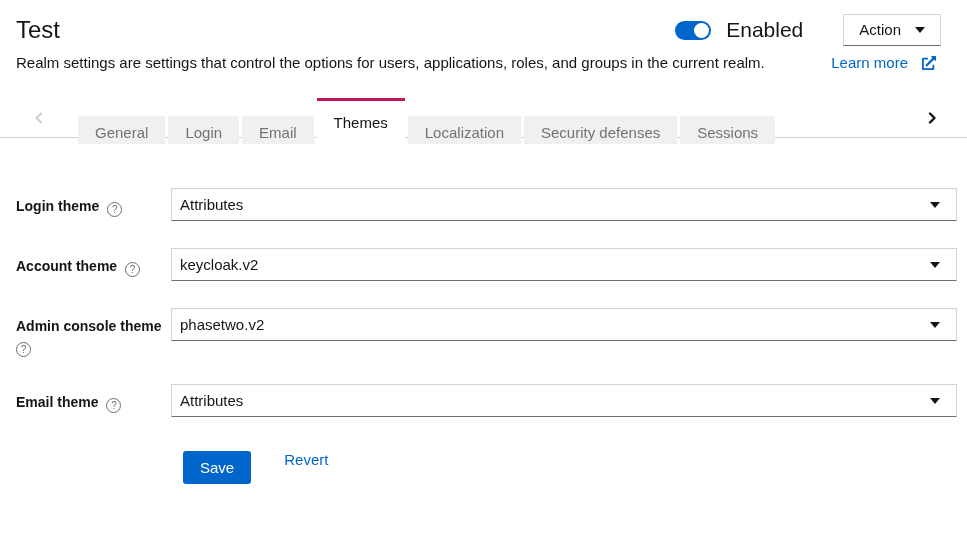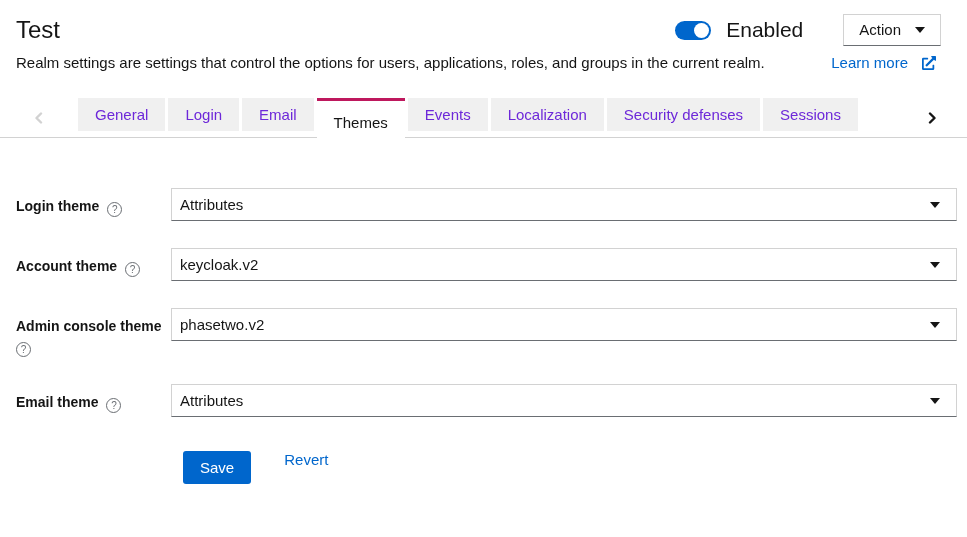--- a/index.html
+++ b/index.html
@@ -42,22 +42,22 @@
   .tabs-baseline { position: absolute; left: 0; right: 0; top: 39px; height: 1px; background: #d2d2d2; }
   .tabs-inner { position: relative; display: flex; align-items: flex-start; height: 46px; }
   .tab-scroll { width: 78px; height: 40px; display: flex; align-items: center; justify-content: center; background: transparent; border: none; cursor: pointer; flex: none; padding: 0; }
   .tab-scroll.right { width: 70px; }
   .chev { width: 12px; height: 12px; stroke-width: 2.4; fill: none; stroke-linecap: round; stroke-linejoin: round; }
   .chev.disabled { stroke: #d2d2d2; }
   .chev.enabled { stroke: #151515; }
   .tabs-viewport { flex: 1; overflow: hidden; display: flex; align-items: flex-start; height: 46px; }
   .tab {
     flex: none; display: flex; align-items: center; white-space: nowrap;
-    height: 33px; margin-top: 0; margin-right: 3px; padding: 0 17px;
-    background: #f0f0f0; color: #6d28d9; font-size: 15px; cursor: pointer;
+    height: 33px; margin-top: 18px; margin-right: 3px; padding: 0 17px;
+    background: #f0f0f0; color: #737373; font-size: 15px; cursor: pointer;
     border: none; font-family: inherit; position: relative; z-index: 1;
   }
   .tab.active {
     height: 46px; margin-top: 0; padding-top: 0;
     background: #ffffff; color: #151515;
     border-top: 3px solid #be185d;
   }
 
   
   .settings-form { padding: 44px 10px 0 16px; }
@@ -122,21 +122,20 @@
     <button class="tab-scroll left" aria-disabled="true">
       <svg class="chev disabled" viewBox="0 0 12 12">
           <polyline points="8,1.5 3.5,6 8,10.5"></polyline>
         </svg>
     </button>
     <div class="tabs-viewport">
       <button class="tab">General</button>
       <button class="tab">Login</button>
       <button class="tab">Email</button>
       <button class="tab active" aria-selected="true">Themes</button>
-      <button class="tab">Events</button>
       <button class="tab">Localization</button>
       <button class="tab">Security defenses</button>
       <button class="tab">Sessions</button>
     </div>
     <button class="tab-scroll right">
       <svg class="chev enabled" viewBox="0 0 12 12">
           <polyline points="4,1.5 8.5,6 4,10.5"></polyline>
         </svg>
     </button>
   </div>

